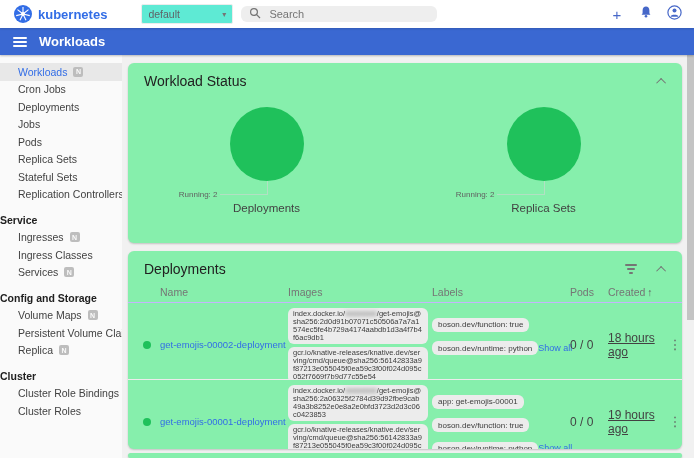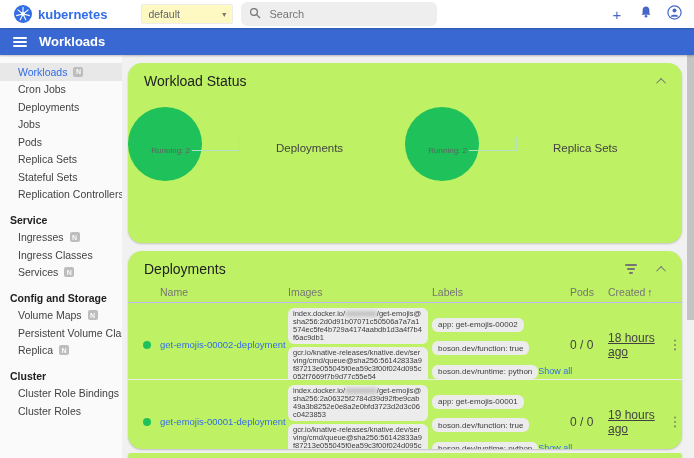--- a/index.html
+++ b/index.html
@@ -10,27 +10,27 @@
   }
   
   .topbar {
     position:absolute; top:0; left:0; right:0; height:28px; background:#ffffff;
     display:flex; align-items:center; z-index:5; box-shadow:0 1px 2px rgba(0,0,0,.14);
   }
   .brand { display:flex; align-items:center; margin-left:14px; }
   .brand svg { display:block; }
   .brand-name { margin-left:6px; font-size:13px; font-weight:bold; color:#326de6; }
   .ns-select {
-    margin-left:34px; width:92px; height:20px; background:#fef9c3; border:1px solid #ececec;
+    margin-left:34px; width:92px; height:20px; background:#5eead4; border:1px solid #ececec;
     border-radius:2px; display:flex; align-items:center; padding:0 6px; cursor:pointer;
   }
   .ns-value { font-size:10.5px; color:#5f6368; flex:1; }
   .ns-caret { font-size:8px; color:#757575; }
   .searchbox {
-    margin-left:8px; width:196px; height:24px; background:#eeeeee; border-radius:6px;
+    margin-left:8px; width:196px; height:16px; background:#eeeeee; border-radius:6px;
     display:flex; align-items:center; padding:0 8px;
   }
   .search-ph { margin-left:8px; font-size:11px; color:#757575; }
   .top-actions { margin-left:auto; display:flex; align-items:center; margin-right:12px; }
   .top-actions > * { margin-left:14px; cursor:pointer; }
   .plus-icon { font-size:15px; color:#4667c8; line-height:1; width:16px; text-align:center; }
   
   .toolbar {
     position:absolute; top:28px; left:0; right:0; height:27px; background:#3a68d2;
     display:flex; align-items:center; z-index:4; box-shadow:0 1px 2px rgba(0,0,0,.25);
@@ -42,48 +42,48 @@
   .sidebar {
     position:absolute; top:55px; left:0; bottom:0; width:122px; background:#fafafa;
     padding-top:8px; overflow:hidden;
   }
   .nav-item {
     height:17.5px; display:flex; align-items:center; padding-left:18px;
     font-size:10.5px; color:#424242; cursor:pointer; white-space:nowrap;
   }
   .nav-item.selected { background:#e8e8e8; color:#326de6; }
   .nav-header {
-    height:17.5px; margin-top:8px; display:flex; align-items:center; padding-left:10px;
+    height:17.5px; margin-top:8px; display:flex; align-items:center; 
     font-size:10.5px; font-weight:bold; color:#212121; white-space:nowrap;
   }
   .ns-badge {
     margin-left:6px; min-width:10px; height:10px; border-radius:2px; background:#bdbdbd;
     color:#fafafa; font-size:7px; font-weight:bold; display:inline-flex;
     align-items:center; justify-content:center; flex:0 0 auto;
   }
   
   .card {
-    position:absolute; left:128px; width:554px; background:#bef264; border-radius:14px;
+    position:absolute; left:128px; width:554px; background:#86efac; border-radius:6px;
     box-shadow:0 1px 2px rgba(0,0,0,.2);
   }
   .card-status { top:63px; height:180px; }
   .card-deploy { top:251px; height:198px; overflow:hidden; }
   .card-sliver { top:453px; height:5px; }
   .card-titlebar { display:flex; align-items:center; padding:10px 16px 4px 16px; }
   .card-title { font-size:14px; font-weight:500; color:#212121; flex:1; }
   .chev-up {
     width:7px; height:7px; border-left:1.5px solid #757575; border-top:1.5px solid #757575;
     transform:rotate(45deg) translateY(2px); cursor:pointer;
   }
   .filter-icon { margin-right:22px; cursor:pointer; }
   .filter-icon div { height:1.5px; background:#757575; margin:2.5px auto; border-radius:1px; }
   .filter-icon .f1 { width:12px; } .filter-icon .f2 { width:8px; } .filter-icon .f3 { width:4px; }
   
   .charts { display:flex; margin-top:14px; }
-  .chart-block { flex:1; display:flex; align-items:center; }
+  .chart-block { flex:1; display:flex; flex-direction:column; align-items:center; }
   .pie { width:74px; height:74px; border-radius:50%; background:#1fc15b; }
   .leader { position:relative; width:74px; height:14px; }
   .leader::before {
     content:''; position:absolute; left:37px; top:0; width:1px; height:13px; background:#b2e0c3;
   }
   .leader::after {
     content:''; position:absolute; left:-10px; top:13px; width:48px; height:1px; background:#b2e0c3;
   }
   .leader-label {
     position:absolute; top:9px; right:86px; font-size:8px; color:#616161; white-space:nowrap;
@@ -276,21 +276,20 @@
         <span class="status-dot"></span>
       </div>
     <div class="cell-name">
       <span class="name-link">get-emojis-00002-deployment</span>
     </div>
     <div class="cell-images">
       <div class="img-chip"><span>index.docker.io/</span><span class="redacted">■■■■■■■</span><span>/get-emojis@sha256:2d0d91b07071c50506a7a7a1574ec5fe4b729a4174aabdb1d3a4f7b4f6ac9db1</span></div>
       <div class="img-chip">gcr.io/knative-releases/knative.dev/serving/cmd/queue@sha256:56142833a9f87213e055045f0ea59c3f00f024d095c052f7669f7b9d77c55e54</div>
     </div>
     <div class="cell-labels">
-      <div><span class="lbl-chip">app: get-emojis-00002</span></div>
       <div><span class="lbl-chip">boson.dev/function: true</span></div>
       <div class="lbl-row">
         <span class="lbl-chip">boson.dev/runtime: python</span><span class="show-all">Show all</span>
       </div>
     </div>
     <div class="cell-center">0 / 0</div>
     <div class="cell-center">
         <span class="created-link">18 hours ago</span>
       </div>
     <div class="cell-menu">

